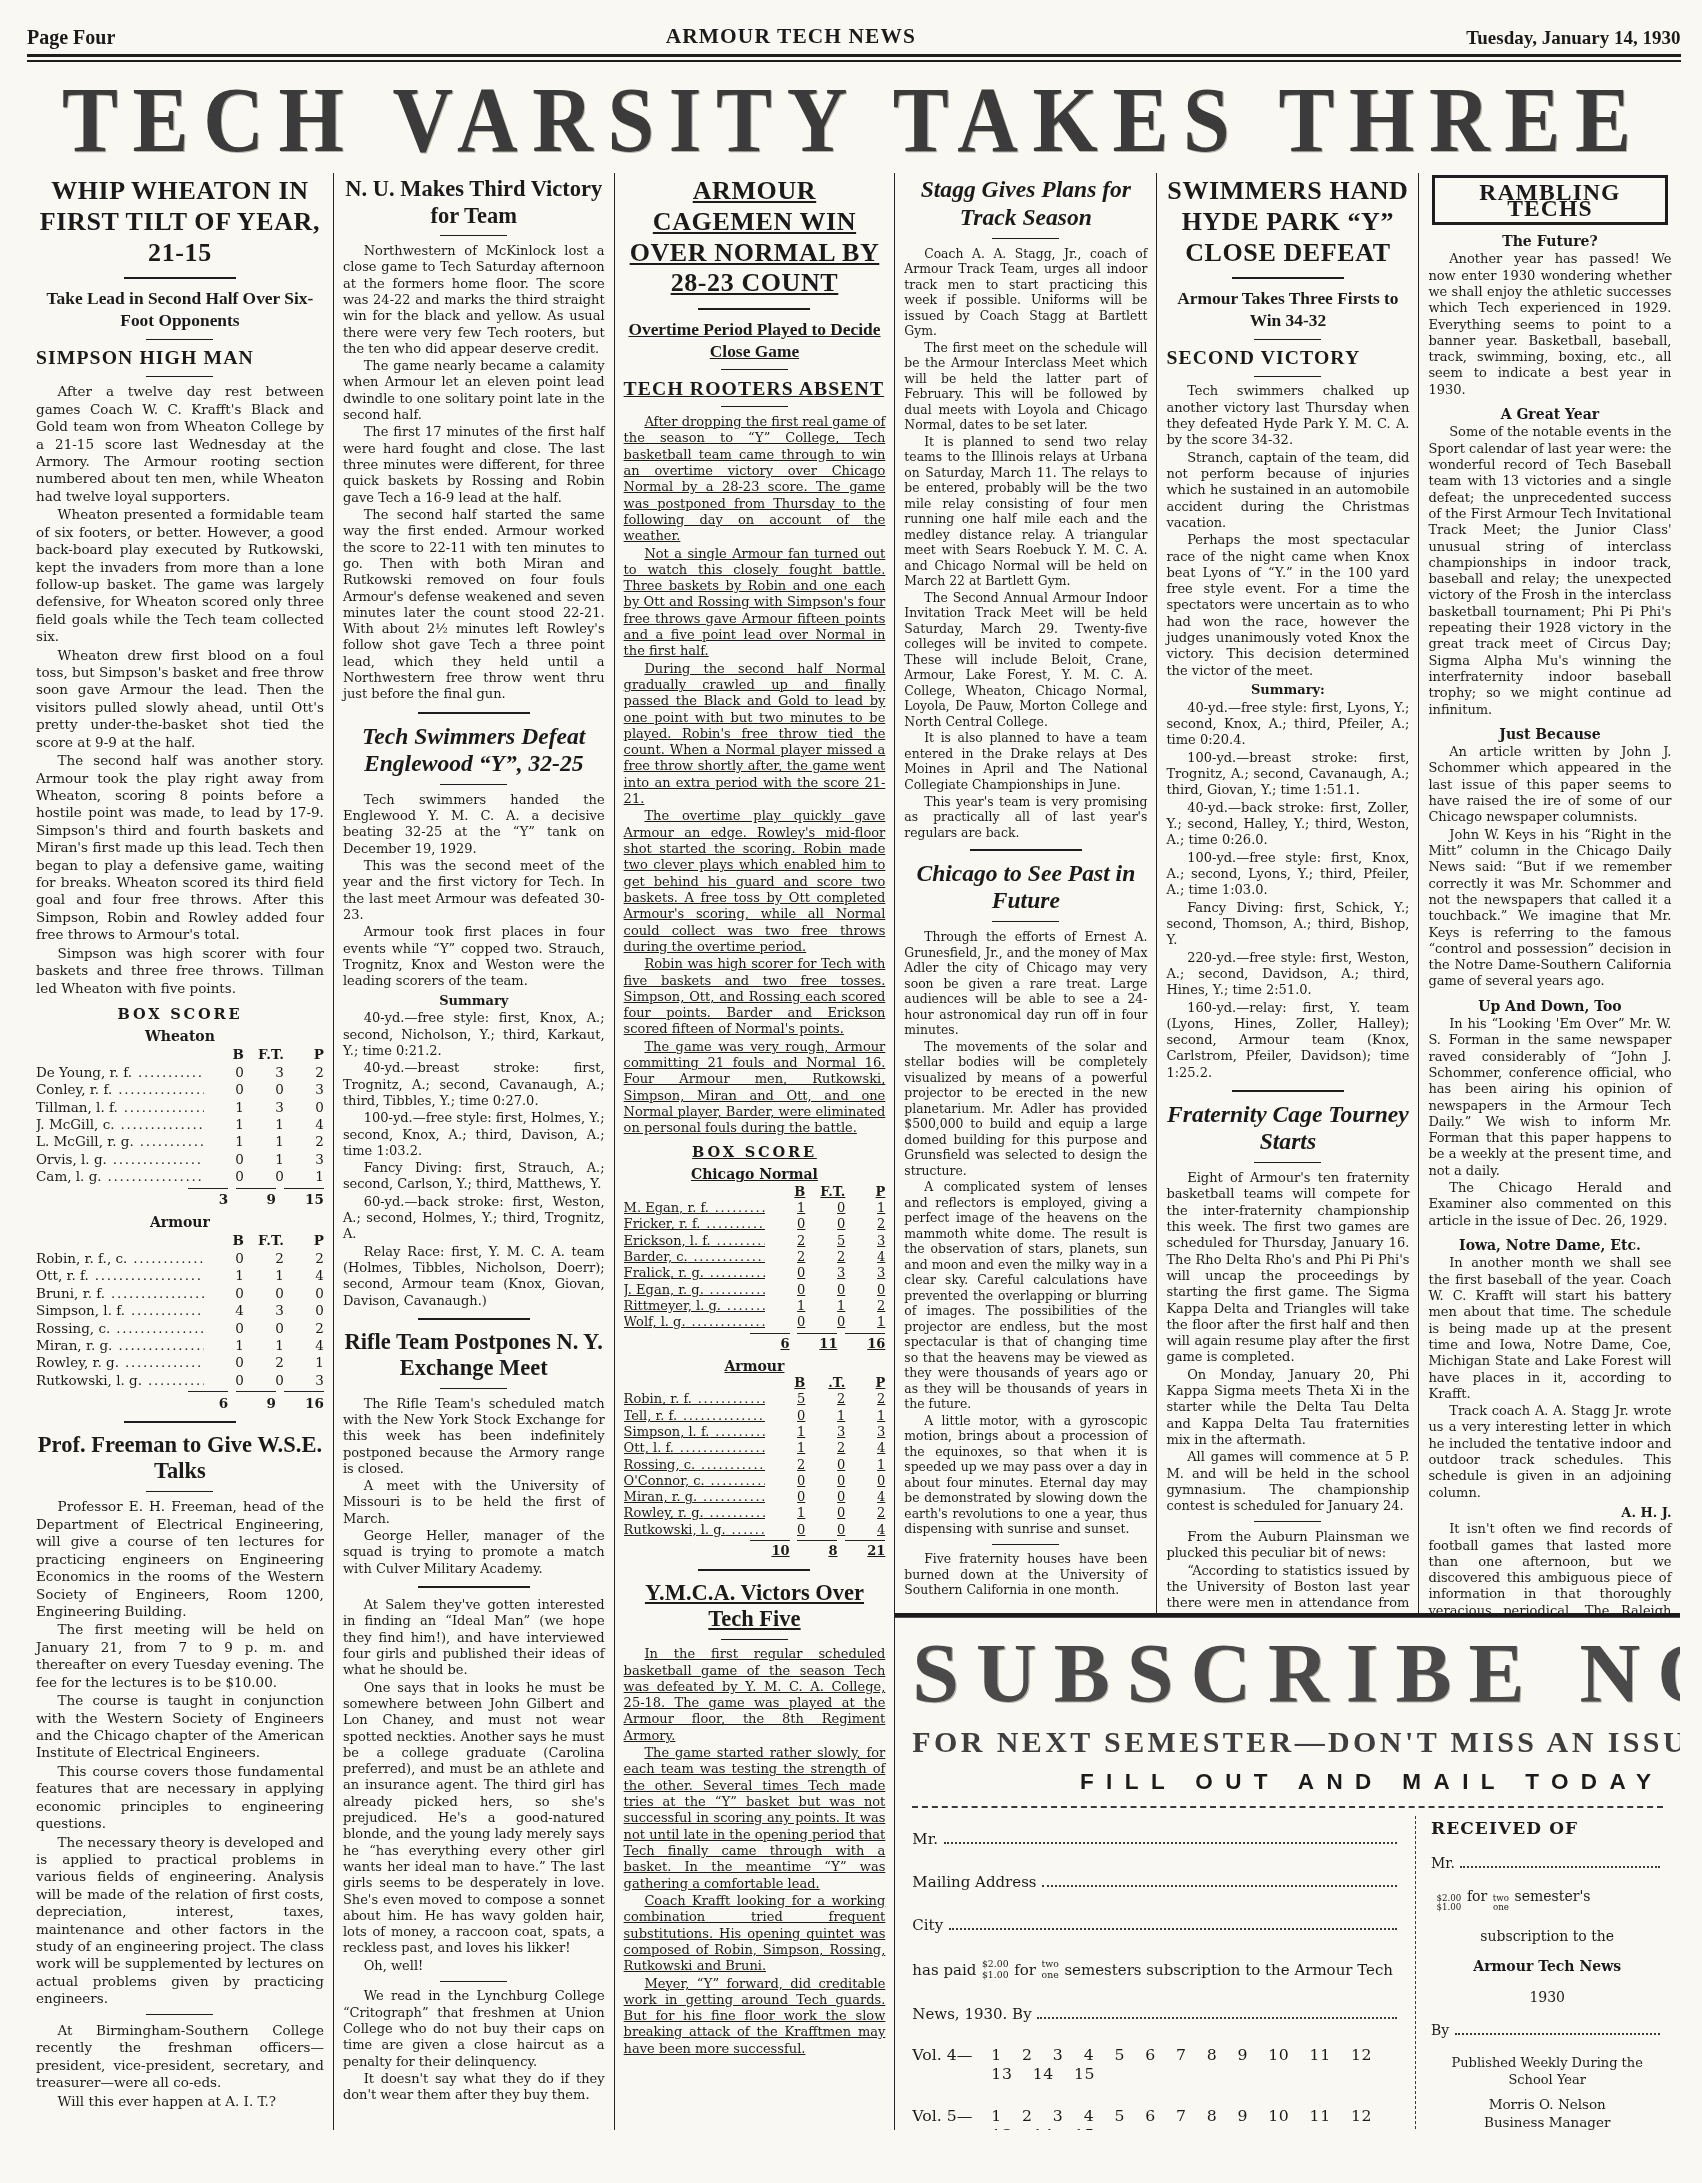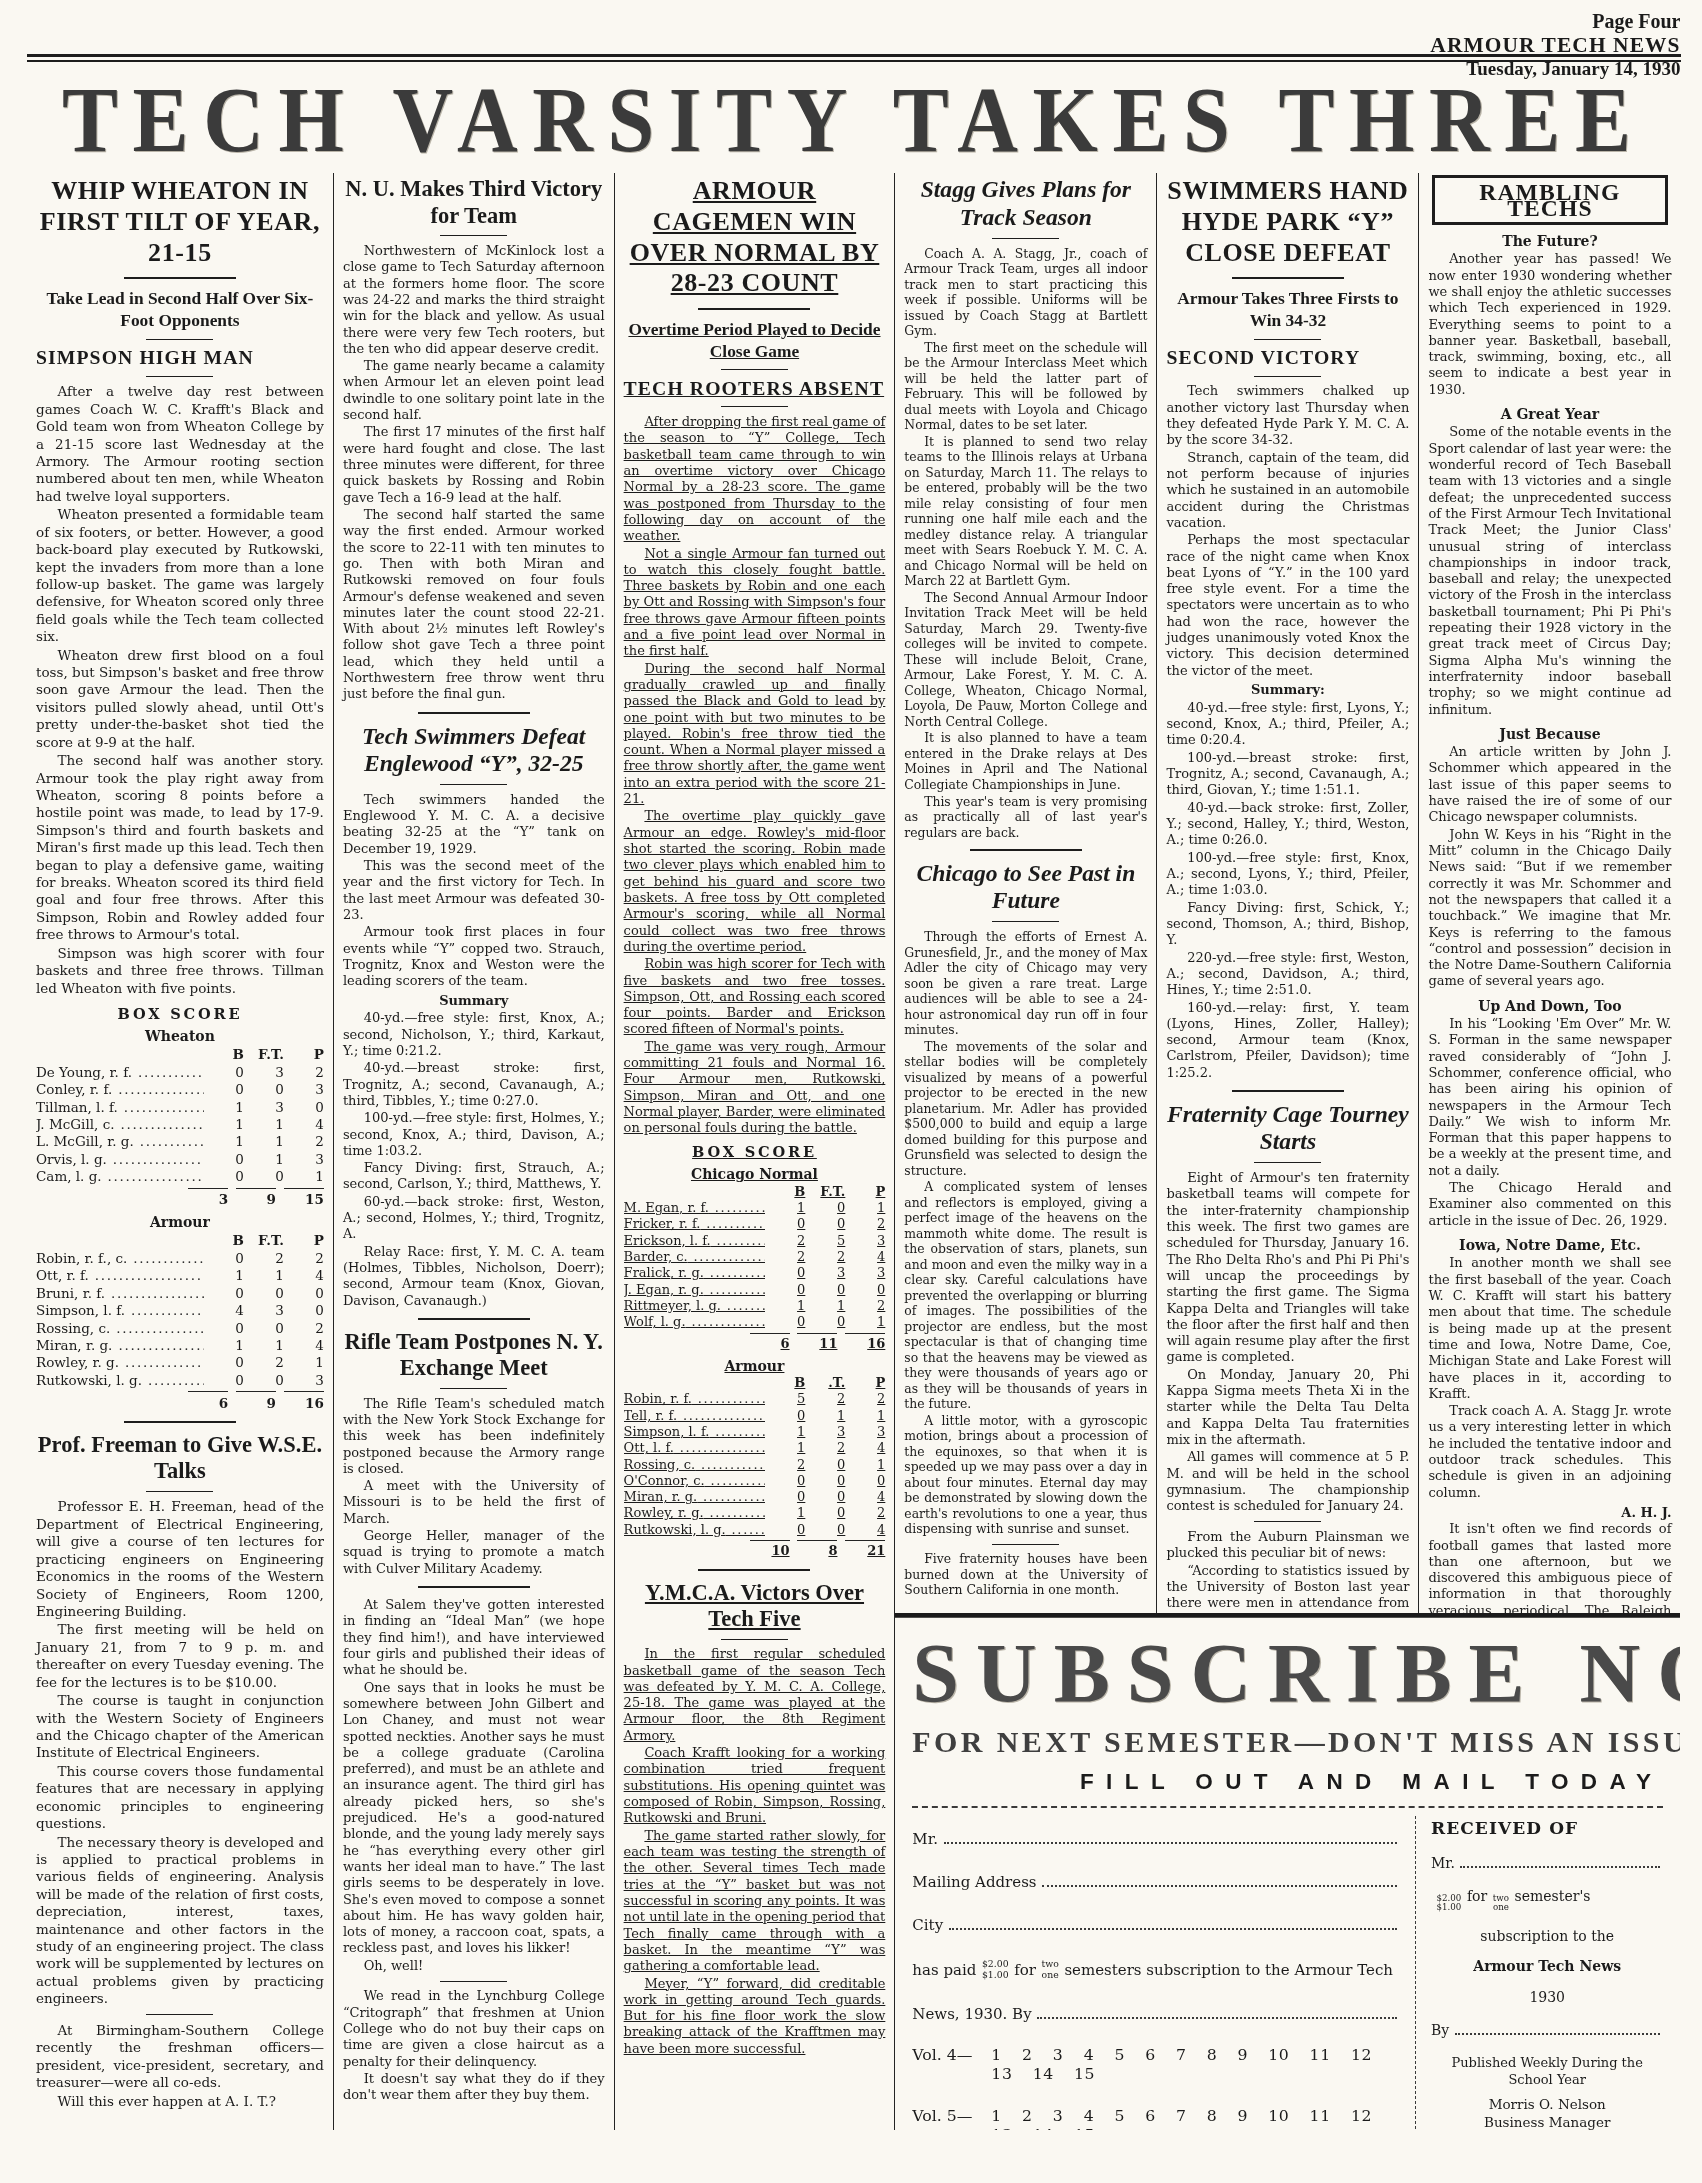--- a/index.html
+++ b/index.html
@@ -2,22 +2,22 @@
 <html style="font-size:9px"><head>
 <meta charset="utf-8">
 <style>
   html,body{margin:0;padding:0;background:#d8d5cd;}
   .page{
     position:relative;width:1703px;height:2183px;background:#faf8f2;color:#1b1b1b;
     font-family:"DejaVu Serif", serif;overflow:hidden;box-sizing:border-box;
     padding:10px 22.5px 0 27px;
   }
   
-  .masthead{display:flex;align-items:flex-end;
-    font-family:"Liberation Serif",serif;font-weight:bold;height:39px;flex-direction:column;}
+  .masthead{display:flex;align-items:flex-end;justify-content:space-between;
+    font-family:"Liberation Serif",serif;font-weight:bold;height:39px;}
   .mh-page{font-size:20px;}
   .mh-paper{font-size:21.4px;letter-spacing:1.1px;}
   .mh-date{font-size:19px;}
   .mast-rule{height:0;border-top:3.4px solid #1d1d1d;margin-top:4.5px;}
   .mast-rule.second{border-top:2.8px solid #1d1d1d;margin-top:3.9px;}
   .banner{
     margin:7.9px 0 3.4px;text-align:center;font-family:"Liberation Serif",serif;
     font-weight:bold;font-size:84px;line-height:1.05;letter-spacing:14.6px;
     color:#3b3b3b;white-space:nowrap;text-shadow:1.1px 1.1px 0 #b9b4a8;
     transform:scaleY(1.12);transform-origin:top center;
@@ -533,22 +533,22 @@
       </div>
 
       <div class="rule"></div>
 
       <article>
         <h2 class="hl-sub">Y.M.C.A. Victors Over Tech Five</h2>
         <div class="rule sm"></div>
         <div>
 
         <p>In the first regular scheduled basketball game of the season Tech was defeated by Y. M. C. A. College, 25-18. The game was played at the Armour floor, the 8th Regiment Armory.</p>
+            <p>The game started rather slowly, for each team was testing the strength of the other. Several times Tech made tries at the “Y” basket but was not successful in scoring any points. It was not until late in the opening period that Tech finally came through with a basket. In the meantime “Y” was gathering a comfortable lead.</p>
             <p>Coach Krafft looking for a working combination tried frequent substitutions. His opening quintet was composed of Robin, Simpson, Rossing, Rutkowski and Bruni.</p>
-            <p>The game started rather slowly, for each team was testing the strength of the other. Several times Tech made tries at the “Y” basket but was not successful in scoring any points. It was not until late in the opening period that Tech finally came through with a basket. In the meantime “Y” was gathering a comfortable lead.</p>
             <p>Meyer, “Y” forward, did creditable work in getting around Tech guards. But for his fine floor work the slow breaking attack of the Krafftmen may have been more successful.</p>
           </div>
       </article>
     </section>
 
     <div class="right-wrap">
       <div class="right-cols">
 
         <section class="col col4">
           <article>

